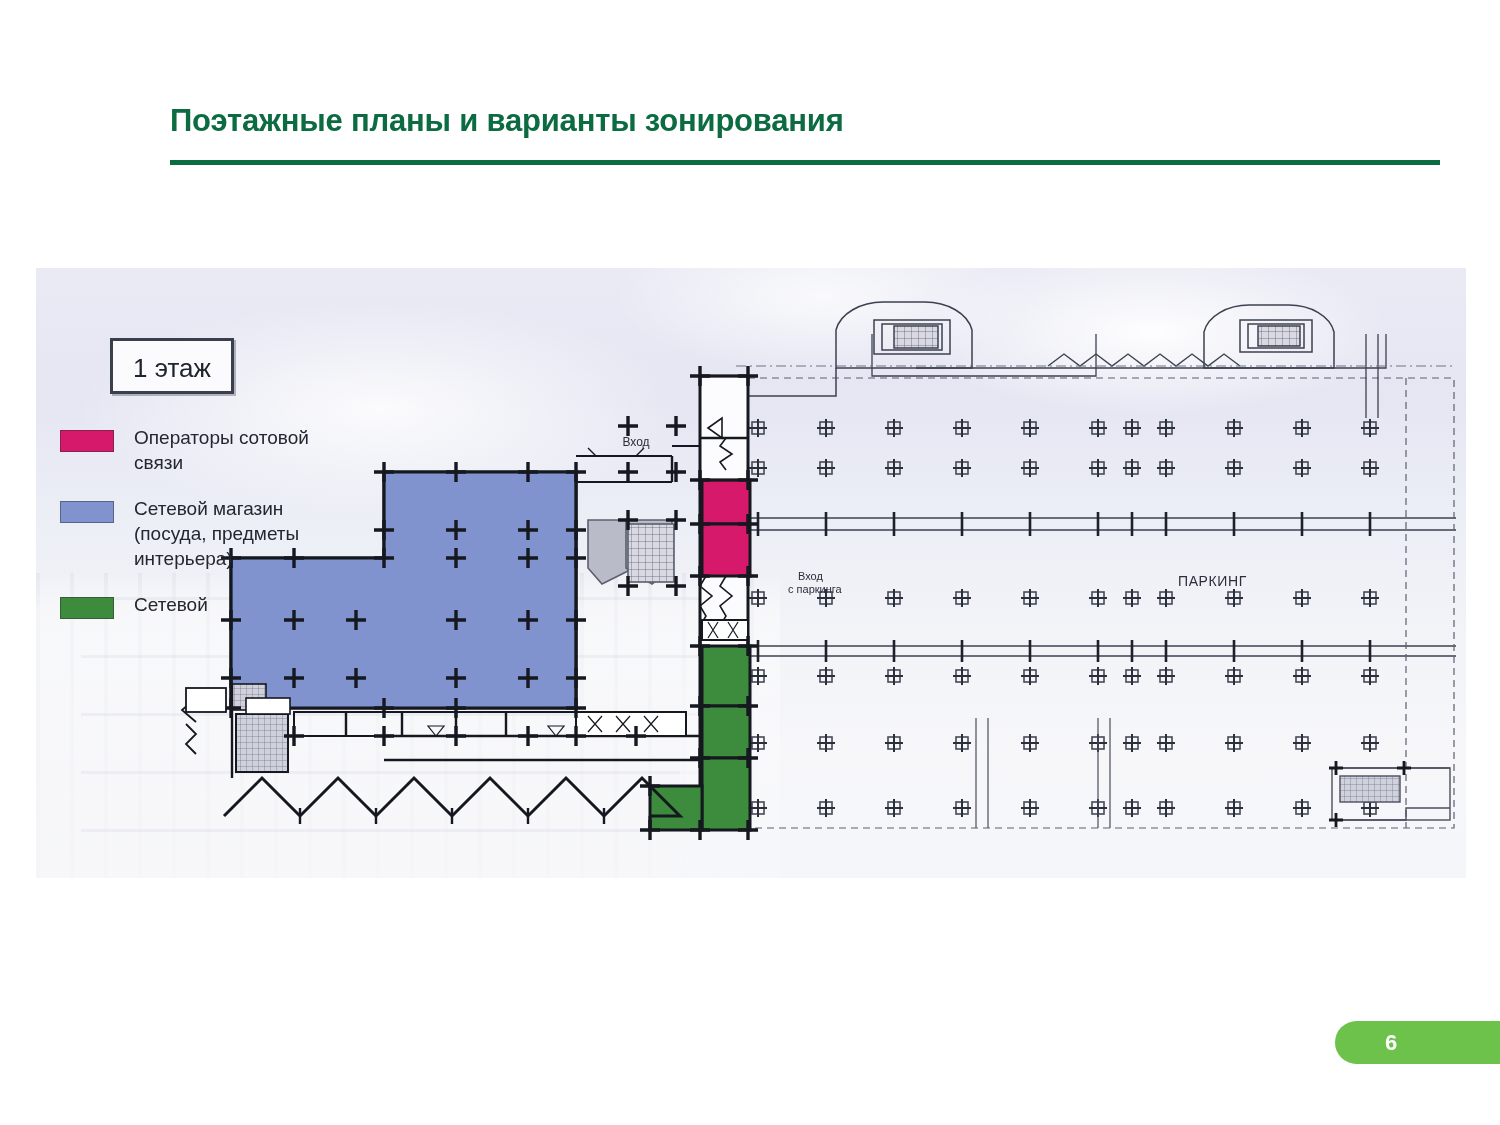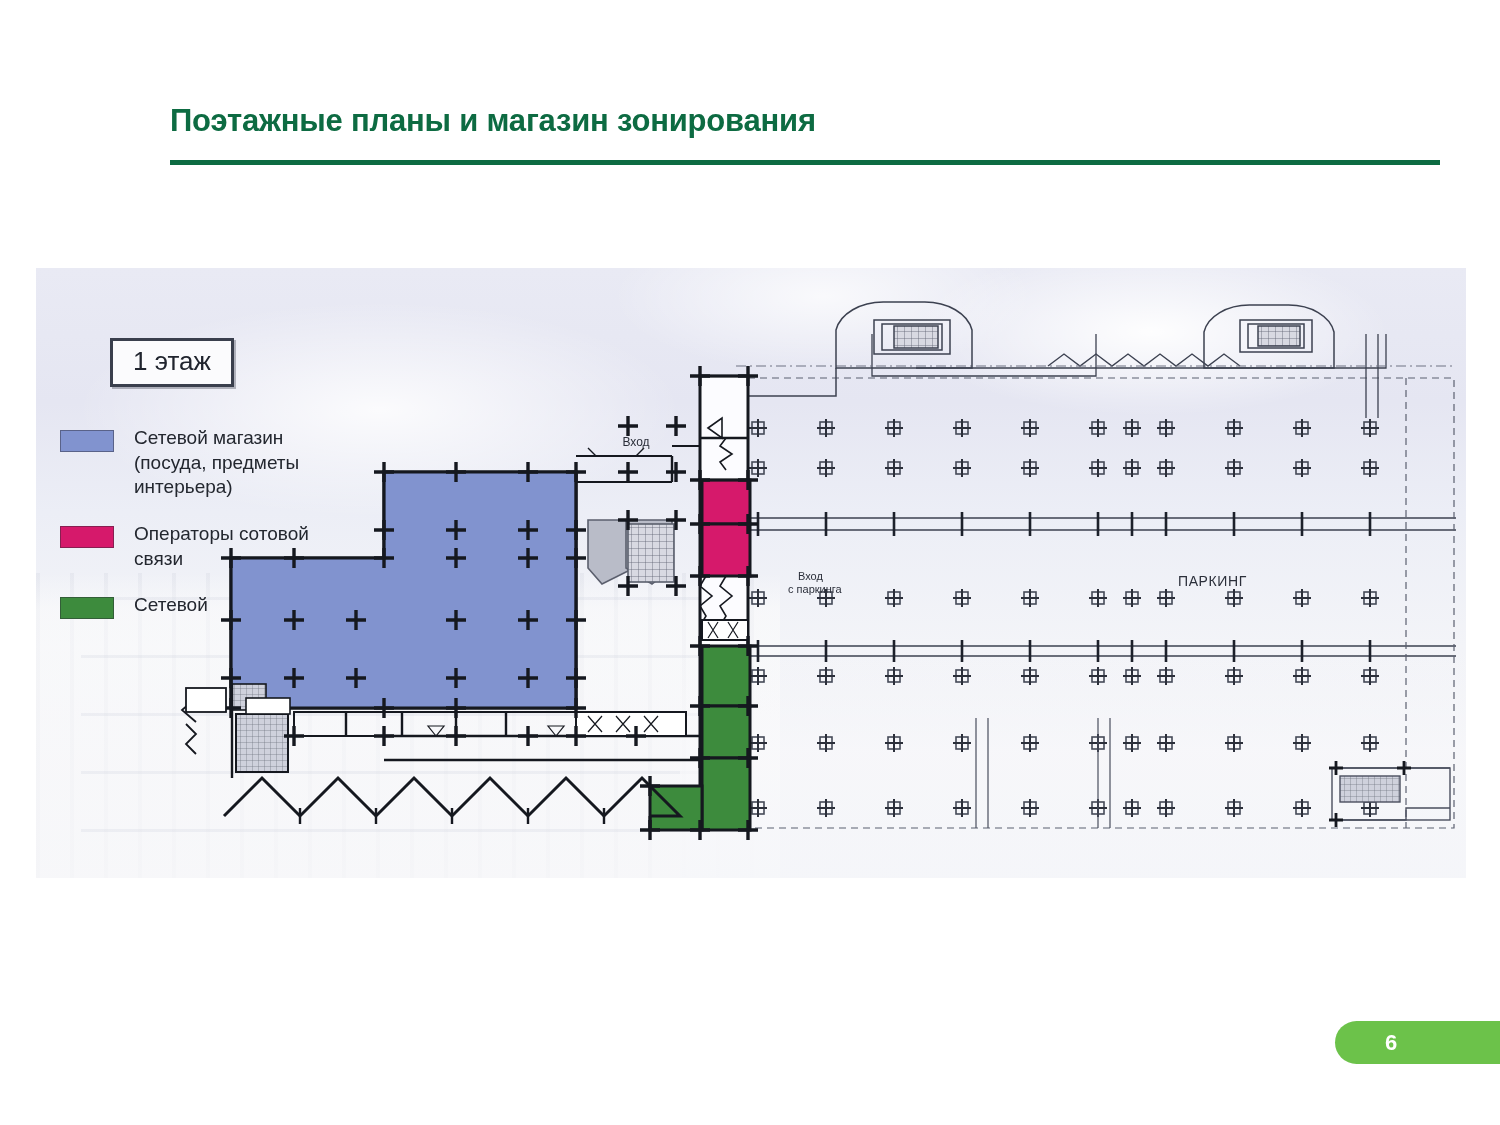--- a/index.html
+++ b/index.html
@@ -55,21 +55,21 @@
         rgba(255,255,255,0) 3px, rgba(255,255,255,0) 58px);
   }
   #wm-lowerright{
     left:45%;top:62%;width:55%;height:38%;
     background:linear-gradient(180deg, rgba(255,255,255,0), rgba(249,249,251,.7) 45%, rgba(246,247,250,.85));
   }
 
   
   #floor-badge{
     position:absolute;left:74px;top:70px;
-    padding:5px 20px 7px 20px;
+    padding:12px 20px 7px 20px;
     background:#fbfbfd;border:3px solid #3a3f4d;
     font-size:26px;color:#20242e;
     box-shadow:2px 2px 0 rgba(60,64,78,.35);
   }
 
   
   #legend{position:absolute;left:24px;top:158px;width:300px;}
   .legend-row{display:flex;align-items:flex-start;margin-bottom:22px;}
   .legend-swatch{
     flex:0 0 auto;width:52px;height:20px;margin-right:20px;margin-top:4px;
@@ -93,21 +93,21 @@
     display:flex;align-items:center;
   }
   #page-number{
     color:#ffffff;font-size:22px;font-weight:bold;
     margin-left:50px;
   }
 </style>
 </head>
 <body>
 
-<div id="slide-title">Поэтажные планы и магазин зонирования</div>
+<div id="slide-title">Поэтажные планы и варианты зонирования</div>
 <div id="title-rule"></div>
 
 <div id="plan-image">
 
   <div class="wm" id="wm-sky"></div>
   <div class="wm" id="wm-building"></div>
   <div class="wm" id="wm-lowerright"></div>
 
   <svg id="plan-svg" viewBox="0 0 1430 610">
     <defs>
@@ -415,27 +415,27 @@
     <text x="762" y="312" font-family="Liberation Sans, sans-serif" font-size="11" fill="#2b2f3a">Вход</text>
     <text x="752" y="325" font-family="Liberation Sans, sans-serif" font-size="11" fill="#2b2f3a">с паркинга</text>
     <text x="1142" y="318" font-family="Liberation Sans, sans-serif" font-size="14" fill="#2b2f3a" letter-spacing="0.6">ПАРКИНГ</text>
   </svg>
 
   <div id="floor-badge">1 этаж</div>
 
   <div id="legend">
 
     <div class="legend-row">
+      <div class="legend-swatch sw-magenta"></div>
+      <div class="legend-label">Операторы сотовой связи</div>
+    </div>
+
+    <div class="legend-row">
       <div class="legend-swatch sw-blue"></div>
       <div class="legend-label">Сетевой магазин (посуда, предметы интерьера)</div>
-    </div>
-
-    <div class="legend-row">
-      <div class="legend-swatch sw-magenta"></div>
-      <div class="legend-label">Операторы сотовой связи</div>
     </div>
 
     <div class="legend-row">
       <div class="legend-swatch sw-green"></div>
       <div class="legend-label">Сетевой</div>
     </div>
 
   </div>
 </div>
 

